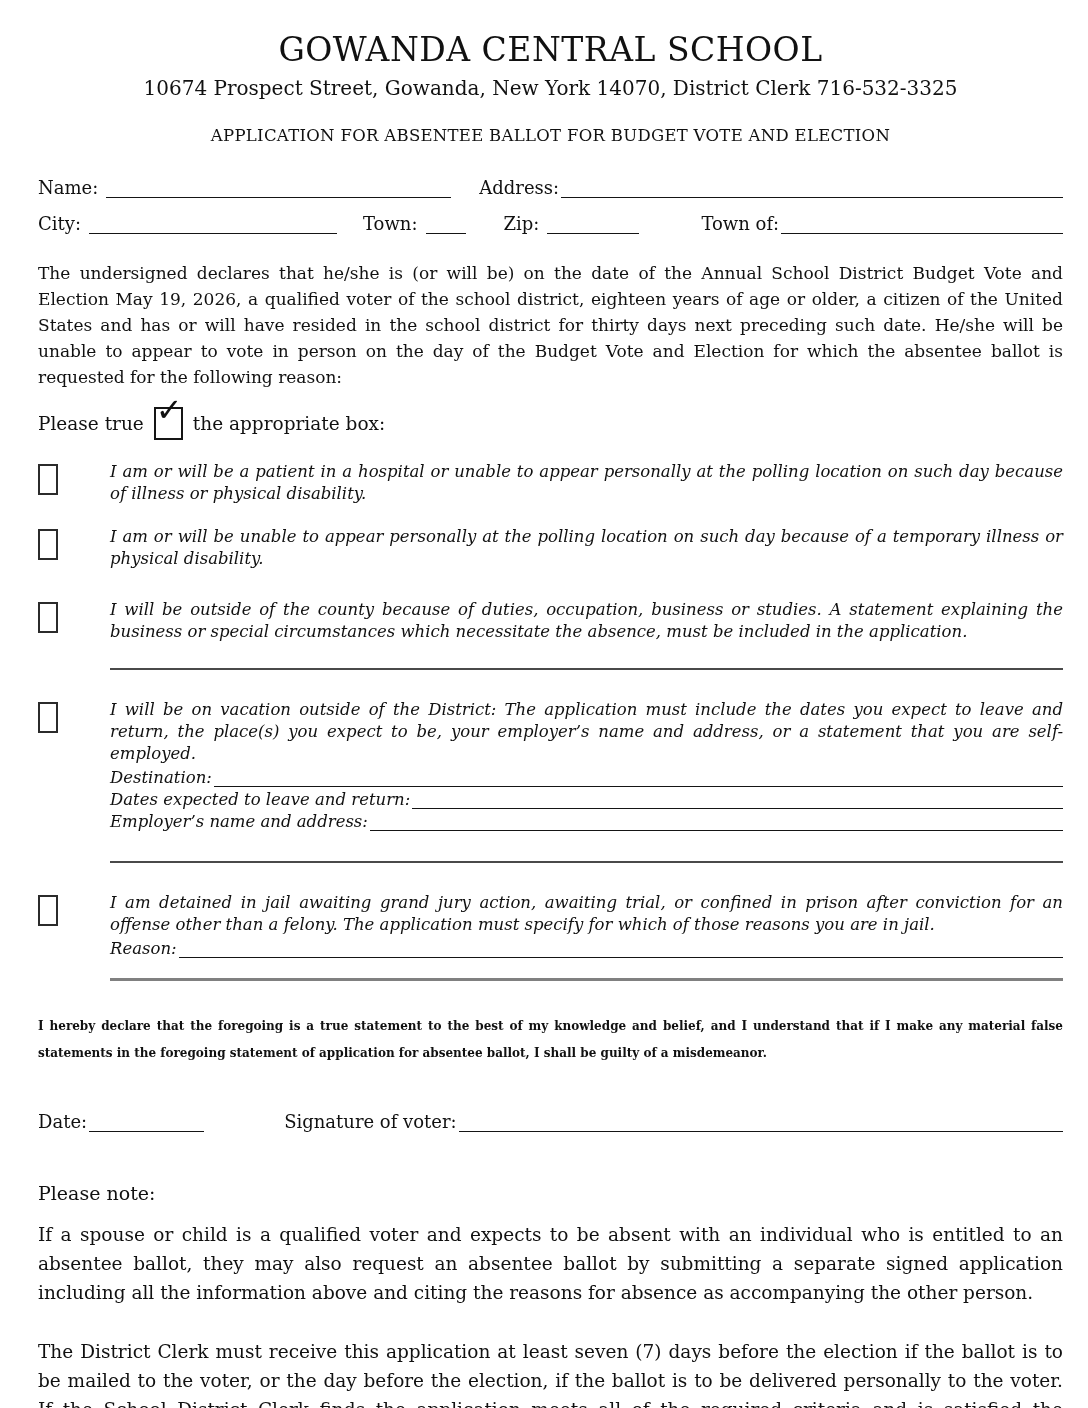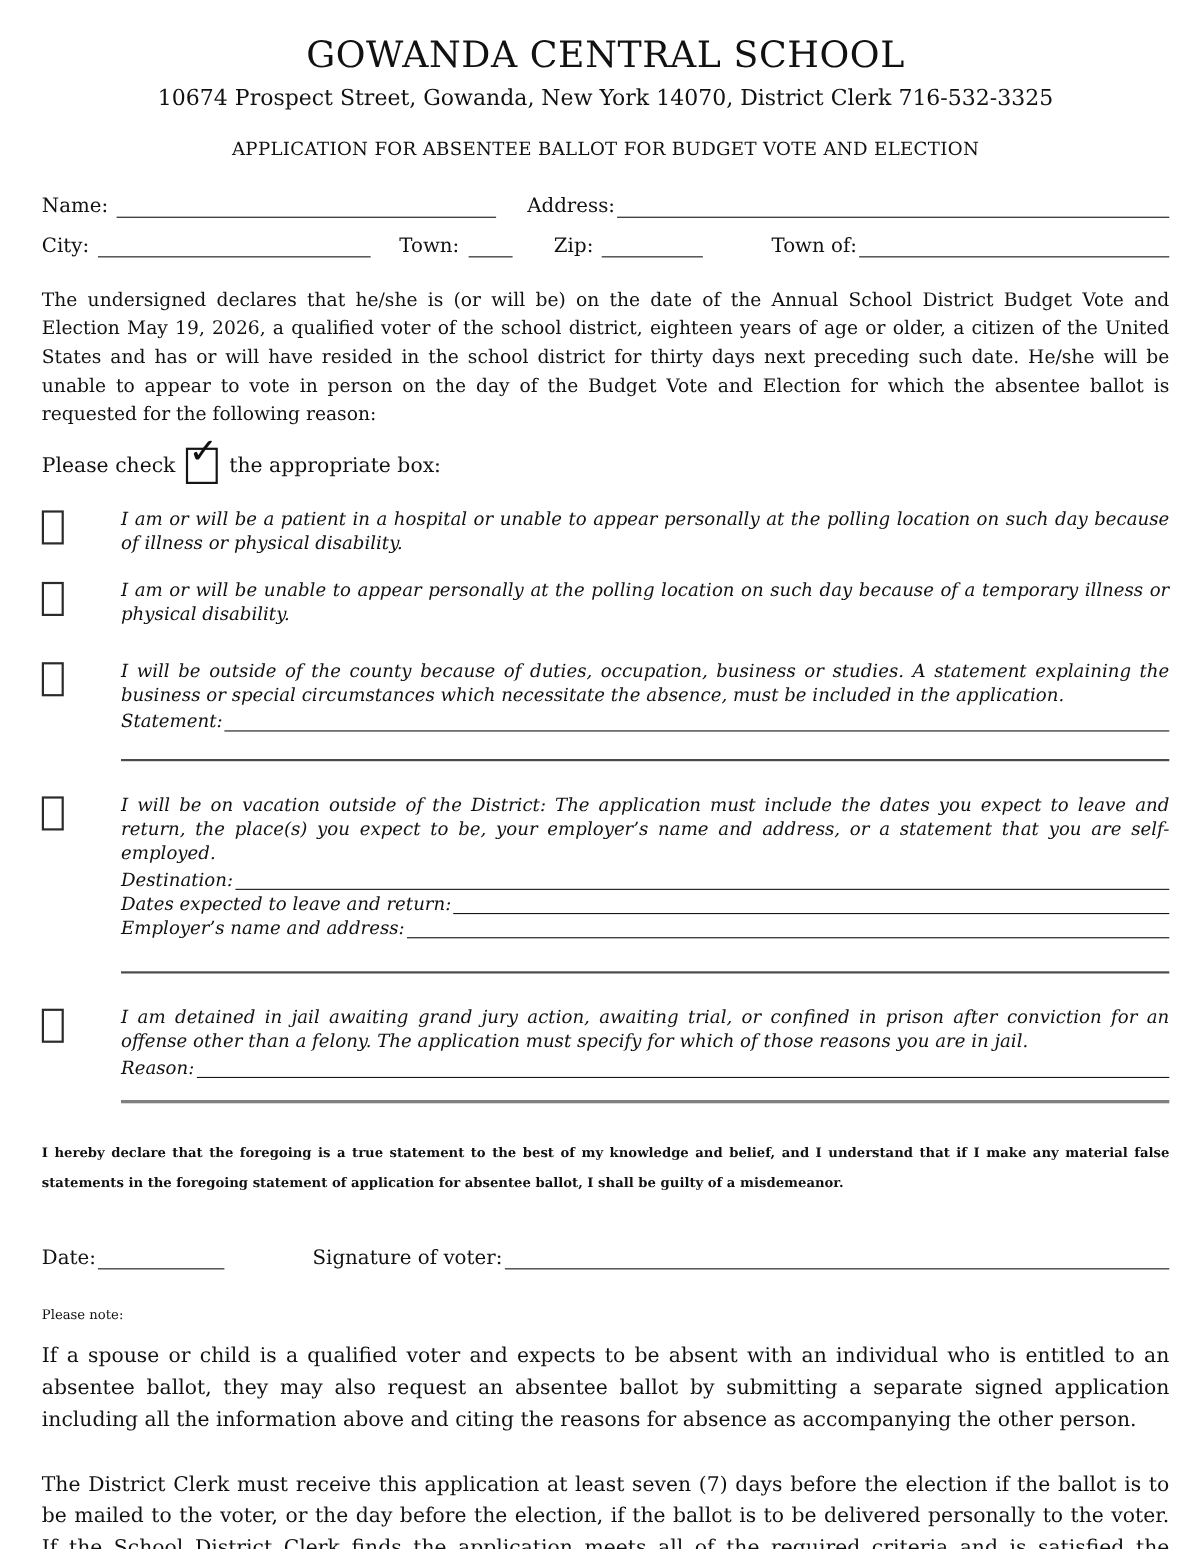--- a/index.html
+++ b/index.html
@@ -65,21 +65,21 @@
   .oath {
     font-size: 12px; line-height: 27px; font-weight: bold;
     text-align: justify; margin-top: 32px;
   }
 
   
   .row-sign { margin-top: 44px; font-size: 18px; }
   .sig-lbl { margin-left: 80px; }
 
   
-  .note-label { font-size: 12px; margin-top: 34px; }
+  .note-label { font-size: 19px; margin-top: 50px; }
   .note { font-size: 18.5px; line-height: 29px; text-align: justify; margin-top: 16px; }
   .note.second { margin-top: 30px; }
 </style>
 </head>
 <body>
 
 <div class="page">
 
   <div class="center school-name">GOWANDA CENTRAL SCHOOL</div>
   <div class="center school-addr">10674 Prospect Street, Gowanda, New York 14070, District Clerk 716-532-3325</div>
@@ -99,21 +99,21 @@
     <span class="fline" style="width:40px"></span>
     <span class="lbl" style="margin-left:38px">Zip:</span>
     <span class="fline" style="width:92px"></span>
     <span class="lbl" style="margin-left:62px">Town of:</span>
     <span class="fline tight grow"></span>
   </div>
 
   <p class="para">The undersigned declares that he/she is (or will be) on the date of the Annual School District Budget Vote and Election May 19, 2026, a qualified voter of the school district, eighteen years of age or older, a citizen of the United States and has or will have resided in the school district for thirty days next preceding such date.  He/she will be unable to appear to vote in person on the day of the Budget Vote and Election for which the absentee ballot is requested for the following reason:</p>
 
   <div class="check-row">
-    <span>Please check</span>
+    <span>Please true</span>
     <span class="check-glyph">
       <span class="mark">✓</span>
     </span>
     <span>the appropriate box:</span>
   </div>
 
   <div class="reasons">
 
     <div class="reason">
       <span class="cb"></span>
@@ -126,24 +126,20 @@
       <span class="cb"></span>
       <div class="reason-body">
         <p class="reason-text">I am or will be unable to appear personally at the polling location on such day because of a temporary illness or physical disability.</p>
       </div>
     </div>
 
     <div class="reason sp">
       <span class="cb"></span>
       <div class="reason-body">
         <p class="reason-text">I will be outside of the county because of duties, occupation, business or studies.  A statement explaining the business or special circumstances which necessitate the absence, must be included in the application.</p>
-        <div class="field-row">
-          <span class="lbl">Statement:</span>
-          <span class="fline tight grow"></span>
-        </div>
         <div class="cont-line"></div>
       </div>
     </div>
 
     <div class="reason sp">
       <span class="cb"></span>
       <div class="reason-body">
         <p class="reason-text">I will be on vacation outside of the District:  The application must include the dates you expect to leave and return, the place(s) you expect to be, your employer’s name and address, or a statement that you are self-employed.</p>
         <div class="field-row">
           <span class="lbl">Destination:</span>

